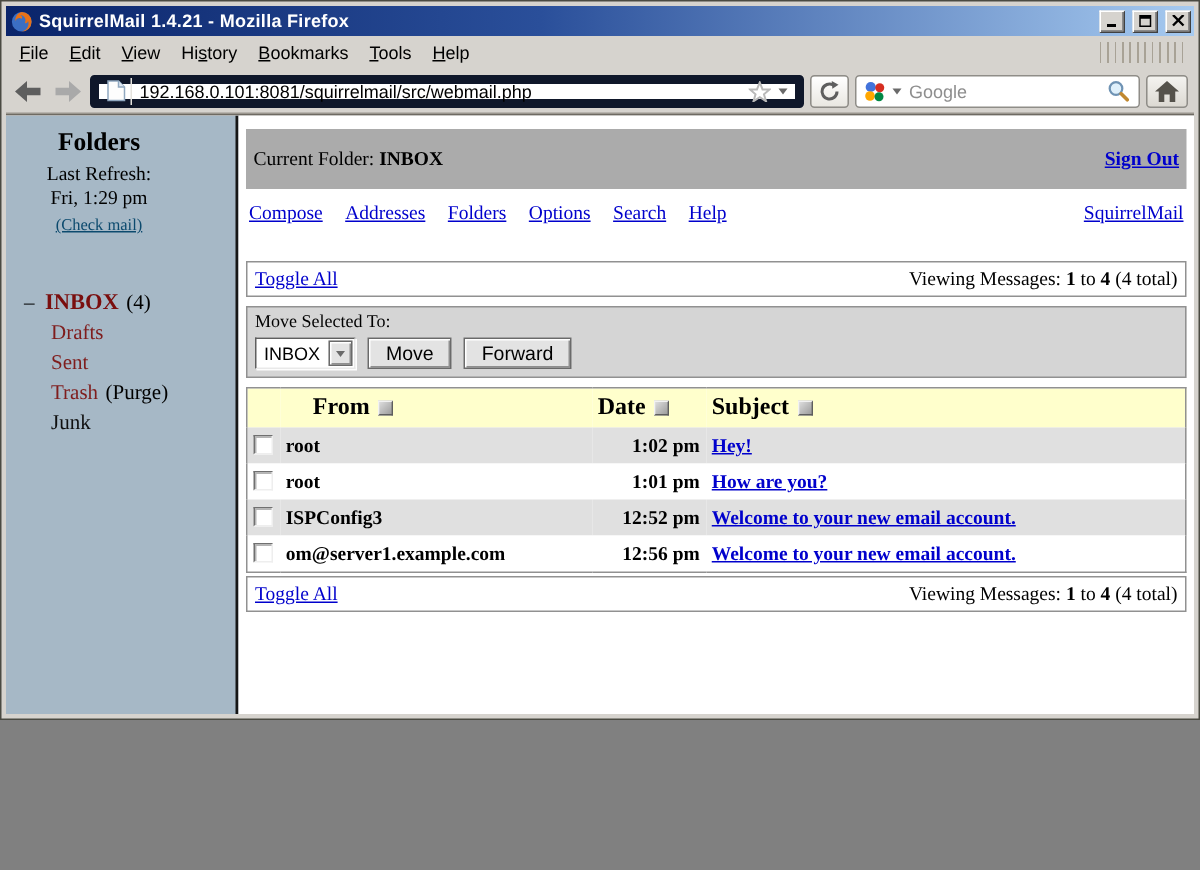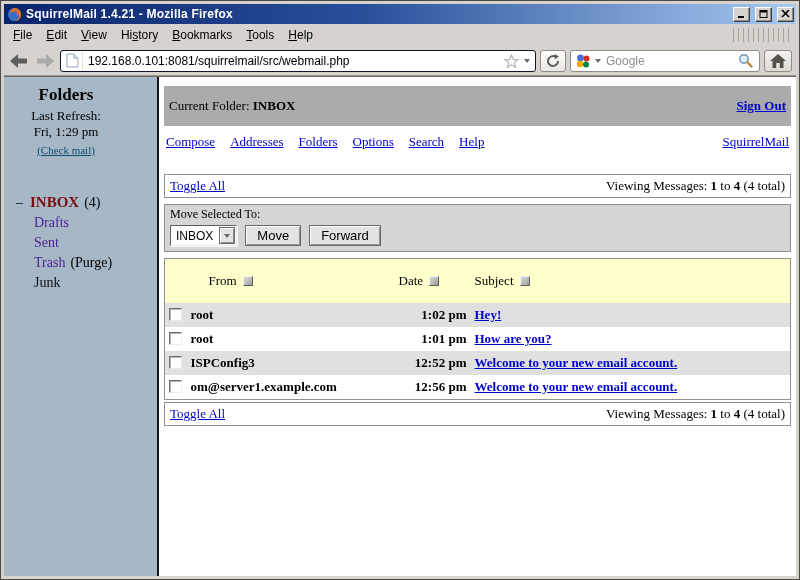--- a/index.html
+++ b/index.html
@@ -1,20 +1,20 @@
 <!DOCTYPE html>
 <html><head>
 <meta charset="utf-8">
 <style>
   * { margin:0; padding:0; box-sizing:border-box; }
   html,body { width:800px; height:580px; }
   body { font-family:"Liberation Sans", sans-serif; background:#808080; }
 
   .window{
-    width:800px; height:580px;
+    width:800px; height:480px;
     background:#D6D3CE;
     border:1px solid #4a4a42;
     padding:3px;
     display:flex; flex-direction:column;
   }
 
   
   .titlebar{
     height:20px; flex:0 0 20px;
     background:linear-gradient(90deg,#0A246A 0%,#2A4F9A 45%,#A6CAF0 100%);
@@ -46,21 +46,21 @@
 
   
   .navbar{
     height:30px; flex:0 0 30px; background:#D6D3CE;
     display:flex; align-items:center; padding:0 4px; gap:4px;
     border-bottom:1px solid #9a968e;
   }
   .navbtn{ width:22px; height:22px; display:flex; align-items:center; justify-content:center; }
   .urlfield{
     flex:1; height:22px; background:#fff;
-    border:1px solid #0f172a; border-radius:3px;
+    border:6px solid #0f172a; border-radius:3px;
     display:flex; align-items:center; padding:0 5px 0 2px; gap:5px;
   }
   .favicon-box{ width:20px; height:18px; display:flex; align-items:center; justify-content:center;
     border-right:1px solid #e4e2dd; }
   .url-text{ flex:1; font-size:12px; color:#000; white-space:nowrap; overflow:hidden; }
   .caret{ width:0; height:0; border-left:3px solid transparent; border-right:3px solid transparent;
     border-top:4px solid #6a6a6a; }
   .reloadbtn{
     width:26px; height:22px; background:linear-gradient(#ffffff,#e9e7e1);
     border:1px solid #8f8d88; border-radius:3px;
@@ -91,21 +91,21 @@
     padding:8px 4px 0 6px; color:#000;
   }
   .refresh-block{ width:112px; text-align:center; }
   .sidebar-title{ font-size:17px; font-weight:bold; margin-bottom:3px; }
   .refresh-line{ font-size:13px; line-height:16px; }
   .checkmail{ font-size:11px; color:#0c4a6e; text-decoration:underline; cursor:pointer; }
   .folder-list{ margin-top:34px; }
   .folder-line{ font-size:14px; line-height:20px; padding-left:24px; white-space:nowrap; }
   .folder-line.inbox-line{ padding-left:6px; }
   .inbox-dash{ color:#000; margin-right:7px; }
-  .folder-link{ color:#4c1d95; cursor:pointer; text-decoration:none; }
+  .folder-link{ color:#7f1d1d; cursor:pointer; text-decoration:none; }
   .folder-link.inbox{ font-weight:bold; font-size:15px; color:#7A0E0E; }
   .folder-link.plain{ color:#101010; }
   .folder-suffix{ color:#000; margin-left:5px; }
 
   
   .main{
     flex:1; background:#fff; padding:9px 5px 0 5px;
     font-family:"Liberation Serif","DejaVu Serif",serif;
     font-size:13px; color:#000; overflow:hidden;
   }
@@ -151,22 +151,22 @@
     width:16px; height:17px; margin:1px; background:#E3E3E3;
     border:1px solid #6a6a6a; box-shadow:inset 1px 1px 0 #fff, inset -1px -1px 0 #8f8f8f;
     display:flex; align-items:center; justify-content:center;
   }
 
   table.msgs{
     width:100%; border-collapse:collapse; margin-top:6px;
     border:1px solid #919191;
   }
   table.msgs th{
-    background:#FFFFCC; font-size:13px; font-weight:normal; text-align:left;
-    padding:14px 4px; height:22px;
+    background:#FFFFCC; font-size:16px; font-weight:bold; text-align:left;
+    padding:4px 4px; height:22px;
   }
   th.th-from{ padding-left:24px; }
   th.th-date{ padding-left:4px; }
   table.msgs td{ padding:3px 4px; height:24px; font-weight:bold; font-size:13px; }
   tr.row-a{ background:#E0E0E0; }
   tr.row-b{ background:#FFFFFF; }
   td.c-check{ width:22px; }
   td.c-from{ width:208px; white-space:nowrap; }
   td.c-date{ width:76px; text-align:right; white-space:nowrap; padding-right:6px; }
   a.subj{ color:#0000CC; font-weight:bold; text-decoration:underline; cursor:pointer; }

